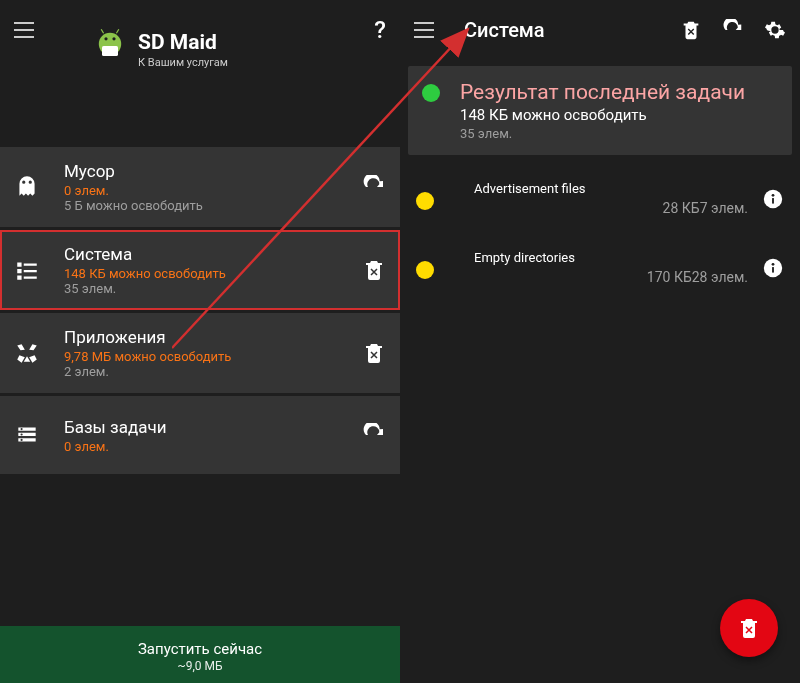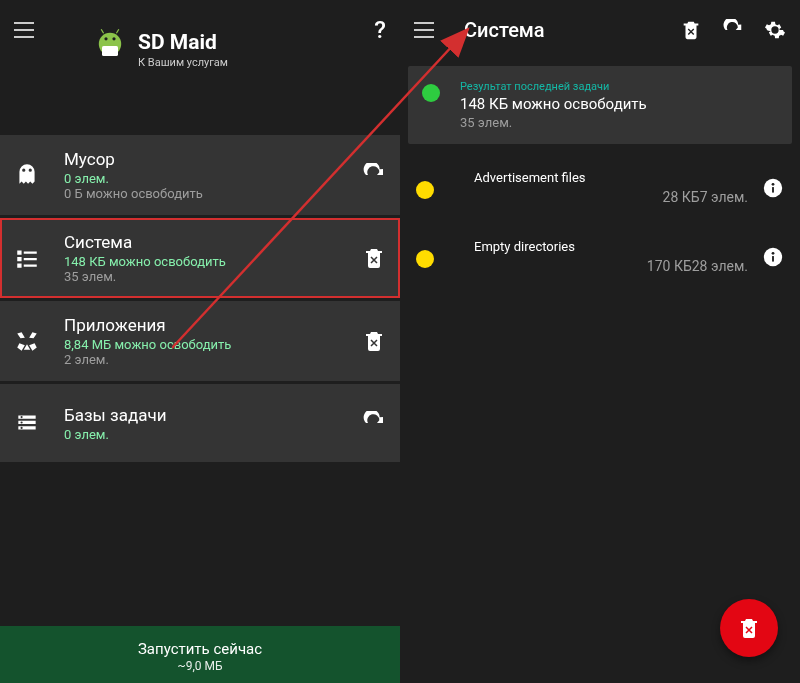--- a/index.html
+++ b/index.html
@@ -10,38 +10,38 @@
 .header{height:60px;display:flex;align-items:center;padding:0 14px;background:#1e1e1e}
 .ham{width:22px;height:22px;display:flex;flex-direction:column;justify-content:center;gap:5px;cursor:pointer}
 .ham span{display:block;width:20px;height:2px;background:#ccc}
 .header-title{color:#fff;font-size:20px;font-weight:500;margin-left:28px}
 .header-icons{margin-left:auto;display:flex;gap:20px;align-items:center}
 .icon{width:22px;height:22px;fill:#fff;cursor:pointer}
 .brand{display:flex;align-items:flex-start;padding:0 0 18px 80px;margin-top:-30px}
 .brand-text{margin-left:12px}
 .brand-title{color:#fff;font-size:21px;font-weight:700}
 .brand-sub{color:#ccc;font-size:11px;margin-top:2px}
-.list{margin-top:48px}
+.list{margin-top:60px}
 .item{background:#343434;margin-bottom:3px;padding:14px 14px;display:flex;align-items:center;min-height:50px;position:relative}
 .item-ic{width:26px;height:26px;fill:#fff;margin-right:24px;flex-shrink:0}
 .item-body{flex:1}
 .item-title{color:#fff;font-size:17px}
-.item-sub{color:#86efac;font-size:13px;margin-top:2px}
+.item-sub{color:#f97316;font-size:13px;margin-top:2px}
 .item-sub2{color:#9e9e9e;font-size:13px}
 .item-action{width:24px;height:24px;fill:#fff;margin-left:10px;cursor:pointer}
 .highlight{outline:2px solid #d32f2f;outline-offset:-2px}
 .run-btn{position:absolute;bottom:0;left:0;right:0;background:#14532d;color:#fff;text-align:center;padding:14px 0 10px;cursor:pointer}
 .run-title{font-size:15px}
 .run-sub{font-size:12px;opacity:.9;margin-top:1px}
 .arrow{position:absolute;top:3px;left:172px;pointer-events:none;z-index:10}
 .summary-card{background:#343434;margin:6px 8px 10px 8px;padding:14px 14px 14px 14px;display:flex;align-items:flex-start;border-radius:2px}
 .dot{width:18px;height:18px;border-radius:50%;margin-right:20px;margin-top:4px;flex-shrink:0}
 .dot-green{background:#2ecc40}
 .dot-yellow{background:#ffdc00}
-.summary-title{color:#14b8a6;font-size:11px}
+.summary-title{color:#fca5a5;font-size:21px}
 .summary-line{color:#fff;font-size:15px;margin-top:2px}
 .summary-sub{color:#9e9e9e;font-size:13px;margin-top:2px}
 .r-item{display:flex;align-items:center;padding:16px 16px;margin-bottom:2px}
 .r-body{flex:1;margin-left:20px}
 .r-title{color:#fff;font-size:13px}
 .r-row{display:flex;justify-content:flex-end;margin-top:4px}
 .r-sub{color:#9e9e9e;font-size:14px}
 .info-ic{width:22px;height:22px;fill:#fff;margin-left:14px;cursor:pointer}
 .fab{position:absolute;bottom:26px;right:22px;width:58px;height:58px;border-radius:50%;background:#e30613;display:flex;align-items:center;justify-content:center;cursor:pointer;box-shadow:0 4px 8px rgba(0,0,0,.4)}
 .fab svg{width:24px;height:24px;fill:#fff}
@@ -79,21 +79,21 @@
   </div>
   <div class="list">
 
    <div class="item">
     <svg class="item-ic" viewBox="0 0 24 24">
             <path d="M12 2a7 7 0 00-7 7v11l2-2 2 2 2-2 2 2 2-2 2 2 2-2V9a7 7 0 00-7-7zm-3 7a1.5 1.5 0 110-3 1.5 1.5 0 010 3zm6 0a1.5 1.5 0 110-3 1.5 1.5 0 010 3z"></path>
           </svg>
     <div class="item-body">
      <div class="item-title">Мусор</div>
      <div class="item-sub">0 элем.</div>
-     <div class="item-sub2">0 Б можно освободить</div>
+     <div class="item-sub2">5 Б можно освободить</div>
     </div>
     <svg class="item-action" viewBox="0 0 24 24">
             <path d="M17.65 6.35A8 8 0 104 12h2a6 6 0 1111.3-2.7L15 12h6V6l-3.35.35z"></path>
           </svg>
    </div>
 
    <div class="item highlight">
     <svg class="item-ic" viewBox="0 0 24 24">
             <path d="M3 5h4v4H3zm6 1h12v2H9zM3 11h4v4H3zm6 1h12v2H9zM3 17h4v4H3zm6 1h12v2H9z"></path>
           </svg>
@@ -107,21 +107,21 @@
             <path d="M9 11l6 6M15 11l-6 6" stroke="#343434" stroke-width="1.5"></path>
           </svg>
    </div>
 
    <div class="item">
     <svg class="item-ic" viewBox="0 0 24 24">
             <path d="M7 4l3 5-4 .5L3 5l4-1zm10 0l4 1-3 4.5-4-.5 3-5zM5 14l-2 4 4 3 3-5-5-2zm14 0l-5 2 3 5 4-3-2-4zM9 20h6l-3-5-3 5z"></path>
           </svg>
     <div class="item-body">
      <div class="item-title">Приложения</div>
-     <div class="item-sub">8,84 МБ можно освободить</div>
+     <div class="item-sub">9,78 МБ можно освободить</div>
      <div class="item-sub2">2 элем.</div>
     </div>
     <svg class="item-action" viewBox="0 0 24 24">
             <path d="M6 7h12v13a2 2 0 01-2 2H8a2 2 0 01-2-2V7zm3-4h6l1 2h4v2H4V5h4l1-2z"></path>
             <path d="M9 11l6 6M15 11l-6 6" stroke="#343434" stroke-width="1.5"></path>
           </svg>
    </div>
 
    <div class="item">
     <svg class="item-ic" viewBox="0 0 24 24">

